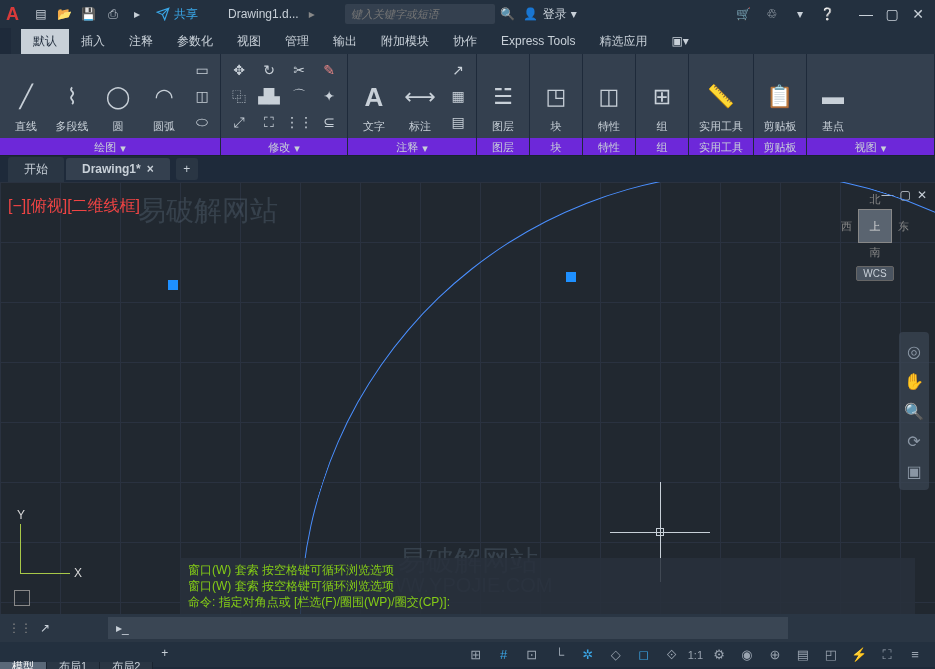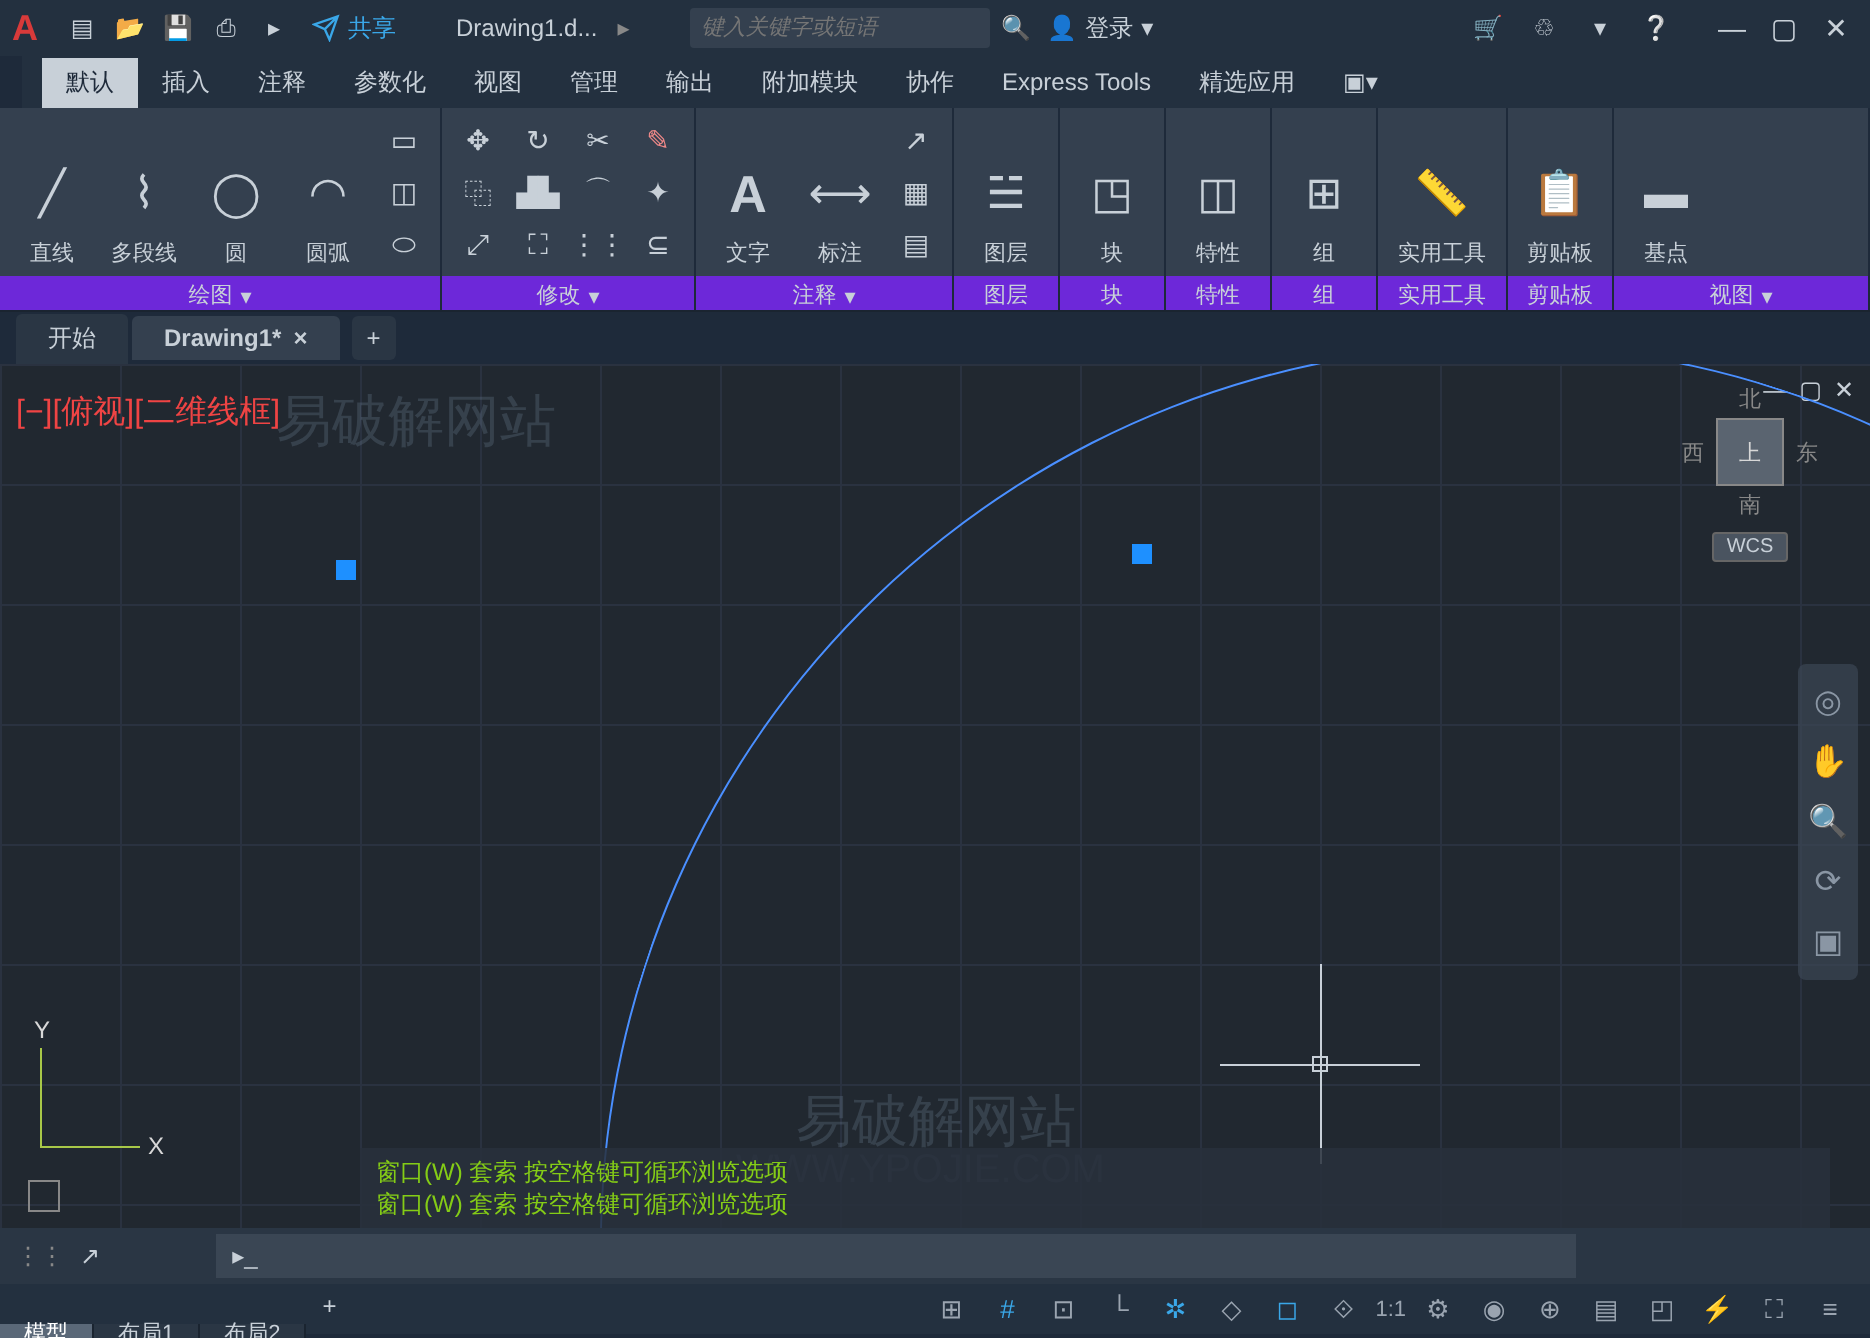--- a/index.html
+++ b/index.html
@@ -312,20 +312,21 @@
   <div class="navbar">
     <div class="navtool">◎</div>
     <div class="navtool">✋</div>
     <div class="navtool">🔍</div>
     <div class="navtool">⟳</div>
     <div class="navtool">▣</div>
   </div>
   <div class="cmd-history">
     <div>窗口(W) 套索  按空格键可循环浏览选项</div>
     <div>窗口(W) 套索  按空格键可循环浏览选项</div>
+    <div>命令: 指定对角点或 [栏选(F)/圈围(WP)/圈交(CP)]:</div>
   </div>
 </div>
 
 <div class="cmd-line">
   <span style="color:#888">⋮⋮</span>
   <span>↗</span>
   <div class="cmd-input-wrap">
     <span>▸_</span>
   </div>
 </div>

